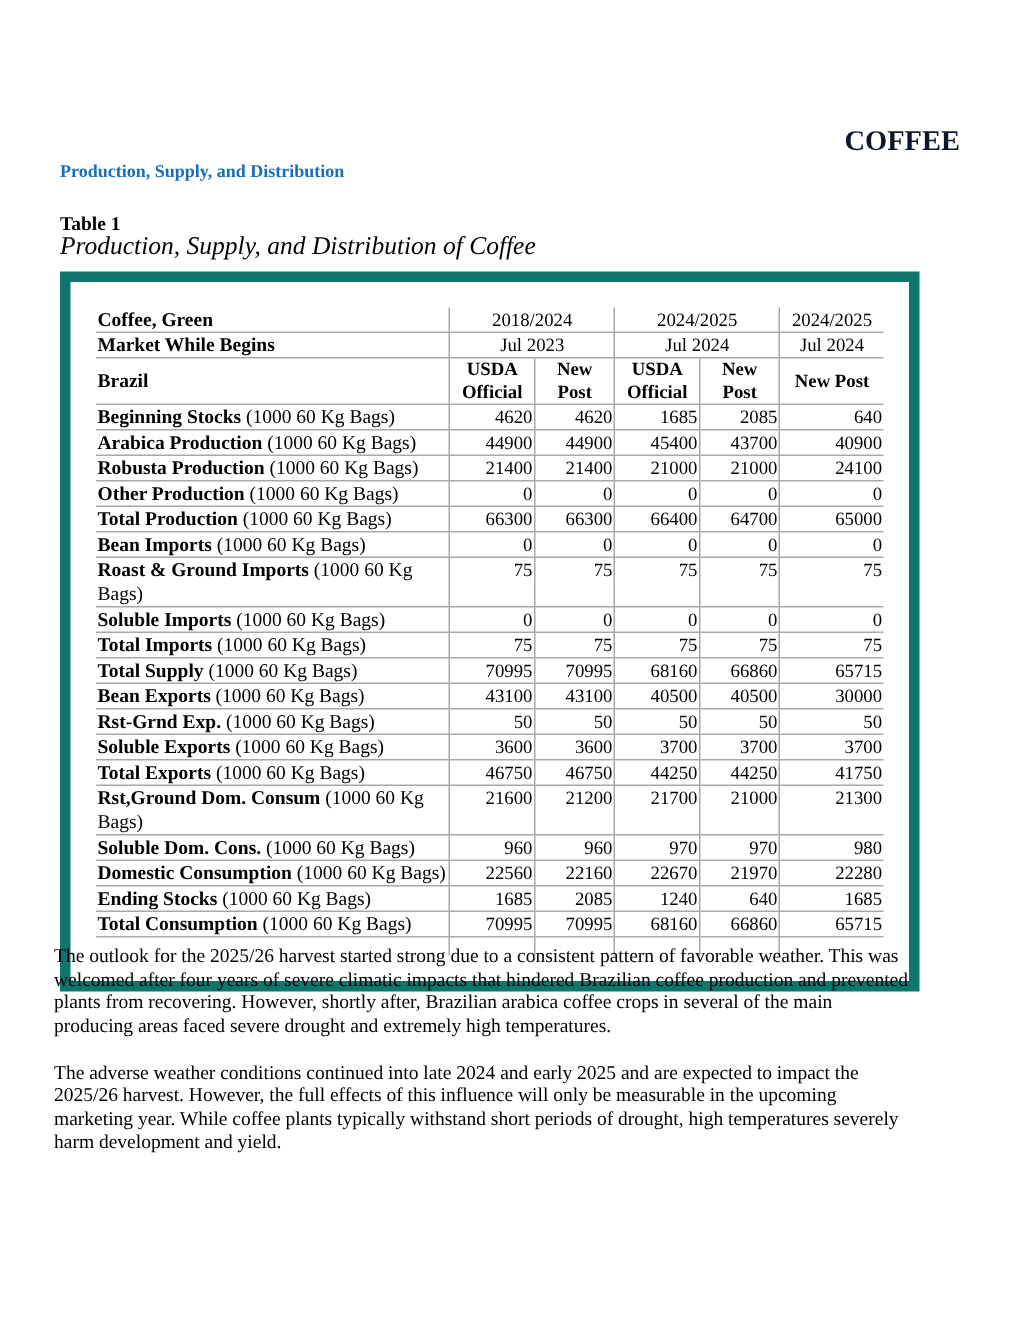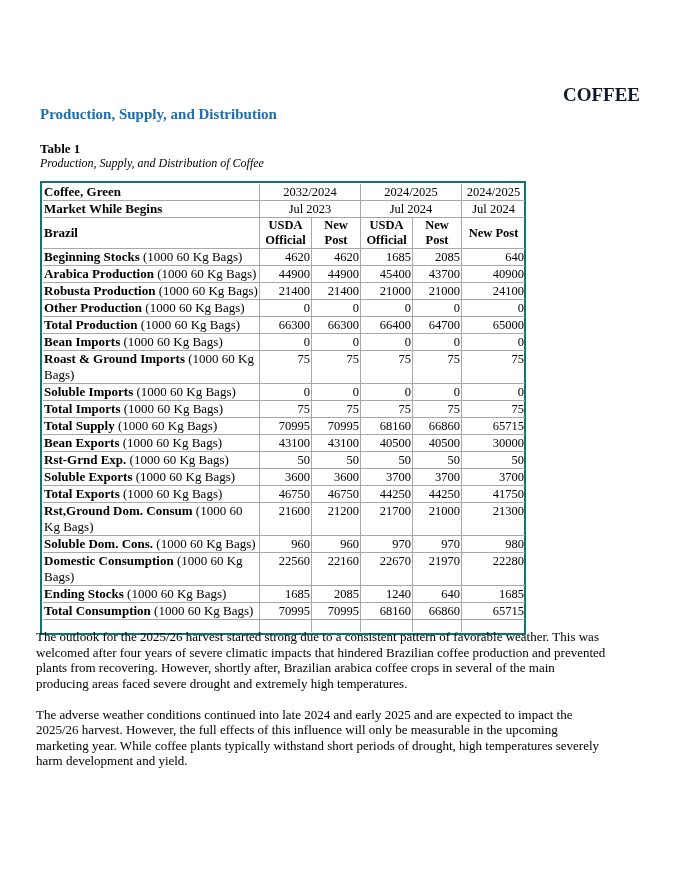--- a/index.html
+++ b/index.html
@@ -23,42 +23,42 @@
     }
     .title-main {
       font-size: 19px;
       font-weight: bold;
       color: #0f172a;
       line-height: 21px;
       margin: 0;
       text-align: right;
     }
     .title-sub {
-      font-size: 15px;
+      font-size: 12px;
       font-weight: bold;
       color: #1a6fb0;
       line-height: 19px;
       margin: 0;
     }
     .table-label {
       margin-top: 17px;
       font-size: 13px;
       font-weight: bold;
       line-height: 15px;
     }
     .table-caption {
-      font-size: 12px;
+      font-size: 17px;
       font-style: italic;
       line-height: 15px;
     }
     .psd-wrap {
       margin-top: 10px;
-      border: 2px solid #0f766e;
-      padding: 1px;
-      width: 486px;
+      border: 7px solid #0f766e;
+      padding: 17px;
+      width: 573px;
       box-sizing: border-box;
     }
     table.psd {
       border-collapse: separate;
       border-spacing: 0;
       width: 100%;
       table-layout: fixed;
       font-size: 12.5px;
     }
     table.psd td {
@@ -129,21 +129,21 @@
         <col style="width:217px">
         <col style="width:52px">
         <col style="width:49px">
         <col style="width:52px">
         <col style="width:49px">
         <col style="width:63px">
       </colgroup>
       <tbody id="psd-body">
         <tr>
           <td class="hdr-label">Coffee, Green</td>
-          <td class="hdr-center" colspan="2">2032/2024</td>
+          <td class="hdr-center" colspan="2">2018/2024</td>
           <td class="hdr-center" colspan="2">2024/2025</td>
           <td class="hdr-center">2024/2025</td>
         </tr>
         <tr>
           <td class="hdr-label">Market While Begins</td>
           <td class="hdr-center" colspan="2">Jul 2023</td>
           <td class="hdr-center" colspan="2">Jul 2024</td>
           <td class="hdr-center">Jul 2024</td>
         </tr>
         <tr>

